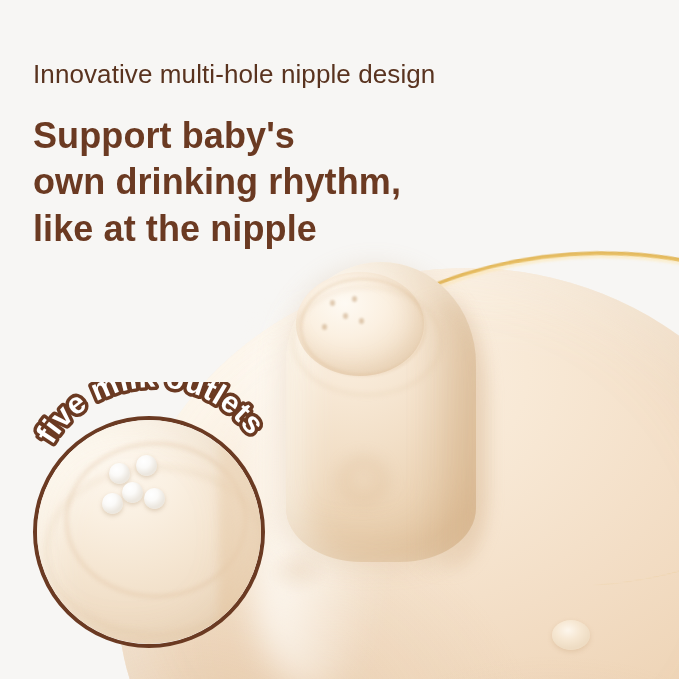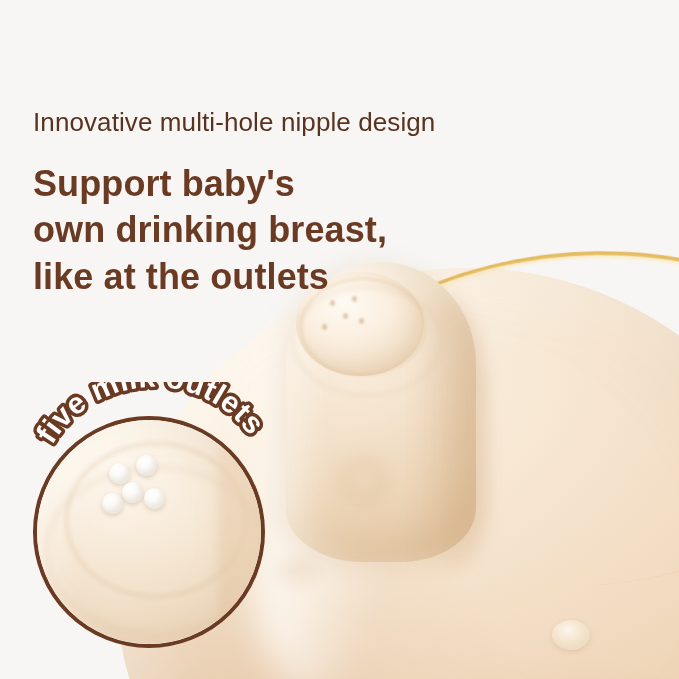--- a/index.html
+++ b/index.html
@@ -287,21 +287,20 @@
     paint-order: stroke fill;
     stroke-linejoin: round;
   }
 
   
   .text-block {
     position: absolute;
     left: 33px;
     top: 58px;
     width: 560px;
-    margin-top: 48px;
   }
   .eyebrow {
     font-size: 26px;
     font-weight: 400;
     color: #59331f;
     line-height: 1.25;
     margin: 0 0 22px 0;
     letter-spacing: 0.1px;
   }
   .headline {
@@ -365,18 +364,18 @@
     </defs>
     <text class="arc-stroke">
       <textPath href="#arcpath" startOffset="50%" text-anchor="middle">five milk outlets</textPath>
     </text>
   </svg>
 
   <div class="text-block">
     <p class="eyebrow">Innovative multi-hole nipple design</p>
     <h1 class="headline">
       <span>Support baby's</span>
-      <span>own drinking breast,</span>
-      <span>like at the outlets</span>
+      <span>own drinking rhythm,</span>
+      <span>like at the nipple</span>
     </h1>
   </div>
 
 </div>
 
 </body></html>

